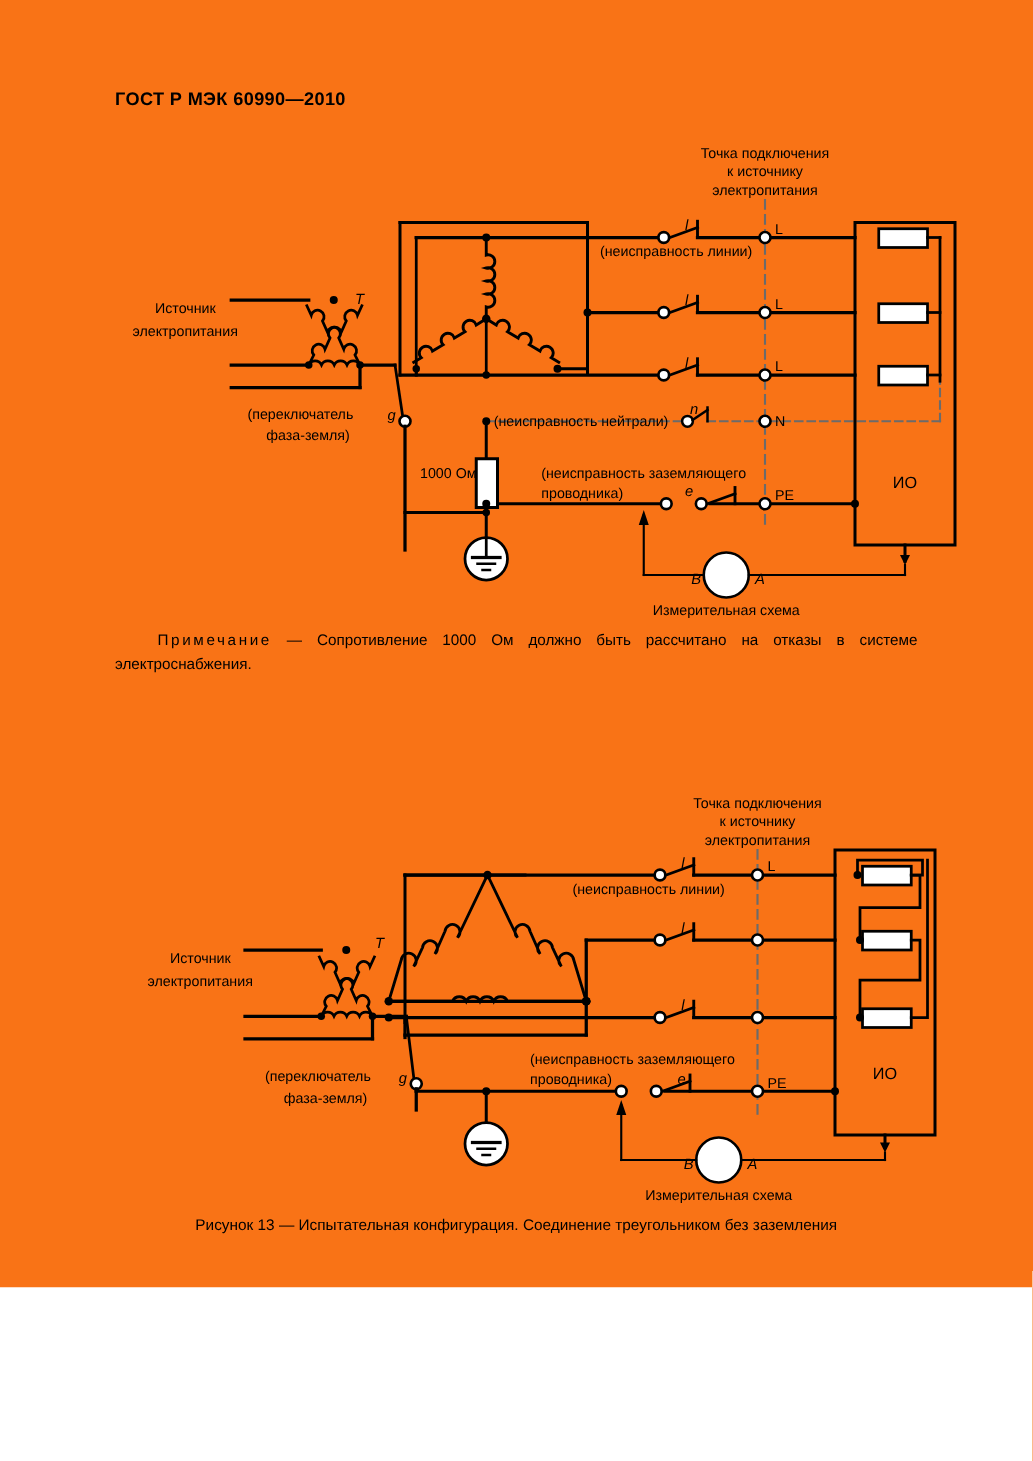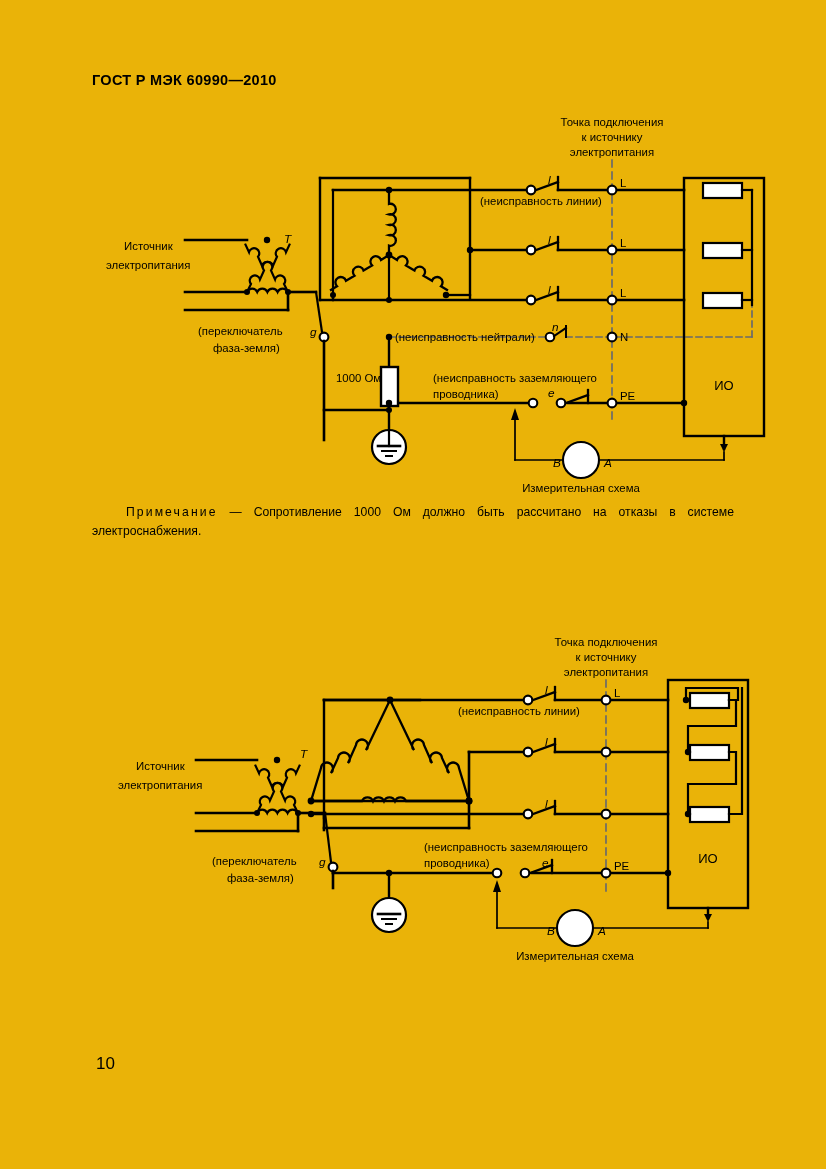--- a/index.html
+++ b/index.html
@@ -8,22 +8,22 @@
     padding: 0;
     background: #ffffff;
   }
   body {
     font-family: "Liberation Sans", sans-serif;
     color: #000000;
   }
   .page {
     position: relative;
     width: 826px;
-    height: 1169px;
-    background: #eab308;
+    height: 1030px;
+    background: #f97316;
     overflow: hidden;
   }
   .hdr {
     position: absolute;
     left: 92px;
     top: 72px;
     font-size: 14.5px;
     font-weight: bold;
     letter-spacing: 0.3px;
   }
@@ -488,16 +488,19 @@
     <text class="lbl" x="614" y="252">PE</text>
 
     <text class="lbl-b" x="708" y="245" text-anchor="middle">ИО</text>
 
     <text class="lbl-i" x="547" y="317">B</text>
     <text class="lbl-i" x="598" y="317">A</text>
     <text class="lbl" x="575" y="342" text-anchor="middle">Измерительная схема</text>
   </svg>
   </div>
 
+  <div class="caption" id="caption13">
+    <div>Рисунок 13 — Испытательная конфигурация. Соединение треугольником без заземления</div>
+  </div>
 
   <div class="pageno">10</div>
 
 </div>
 
 </body></html>

